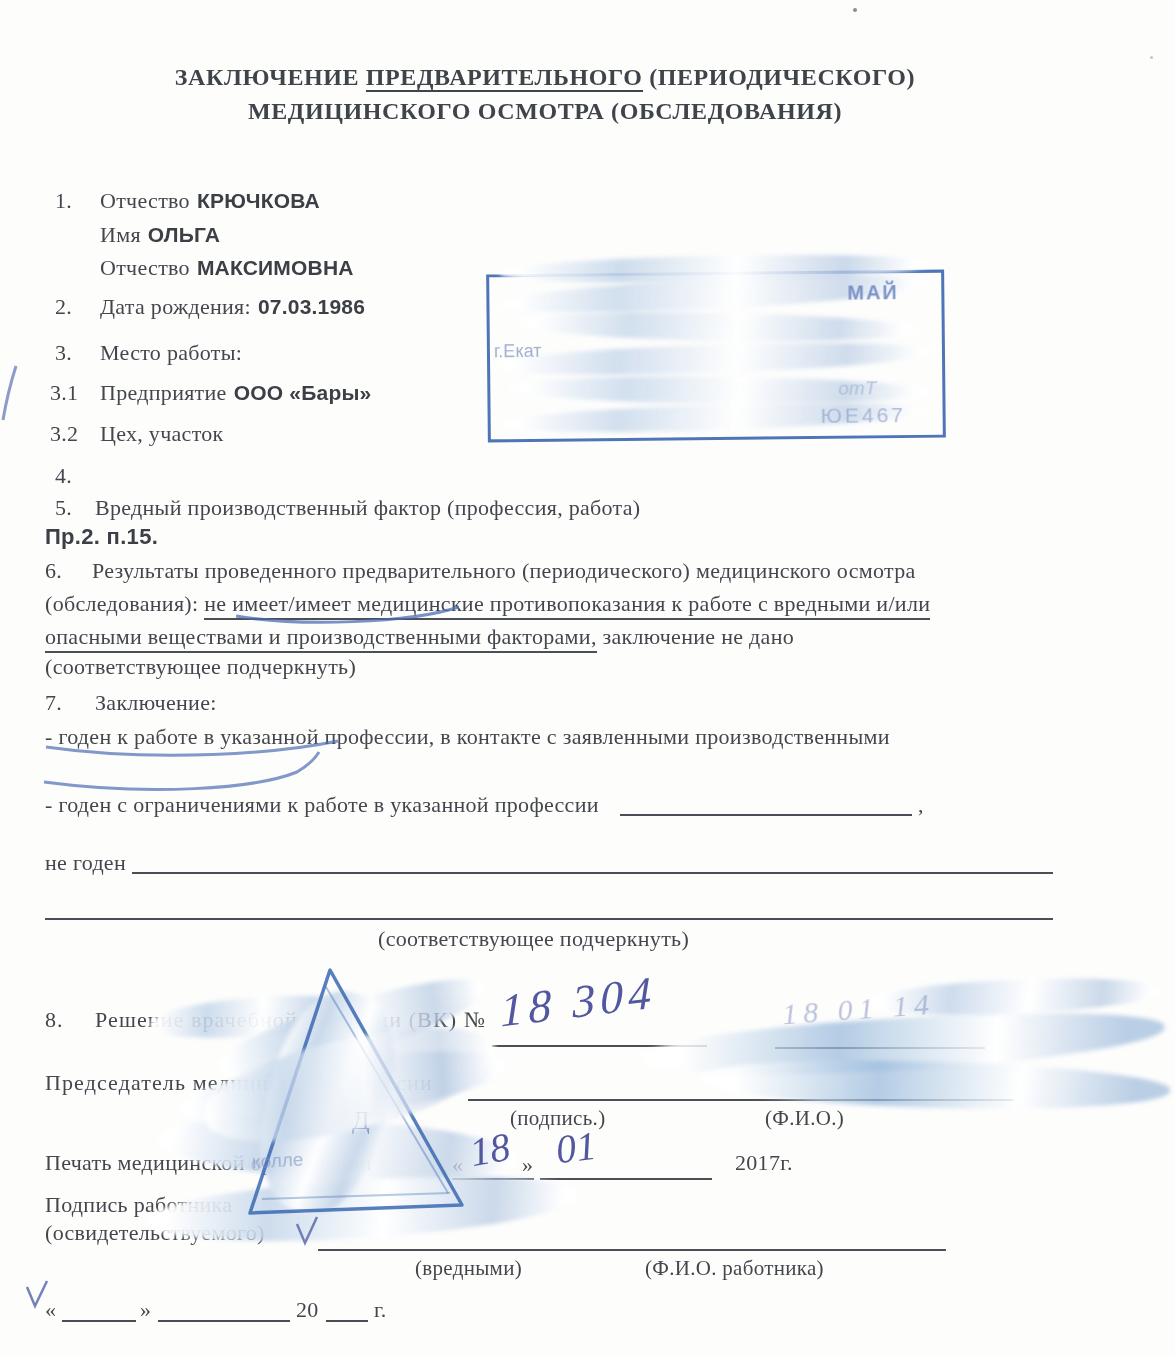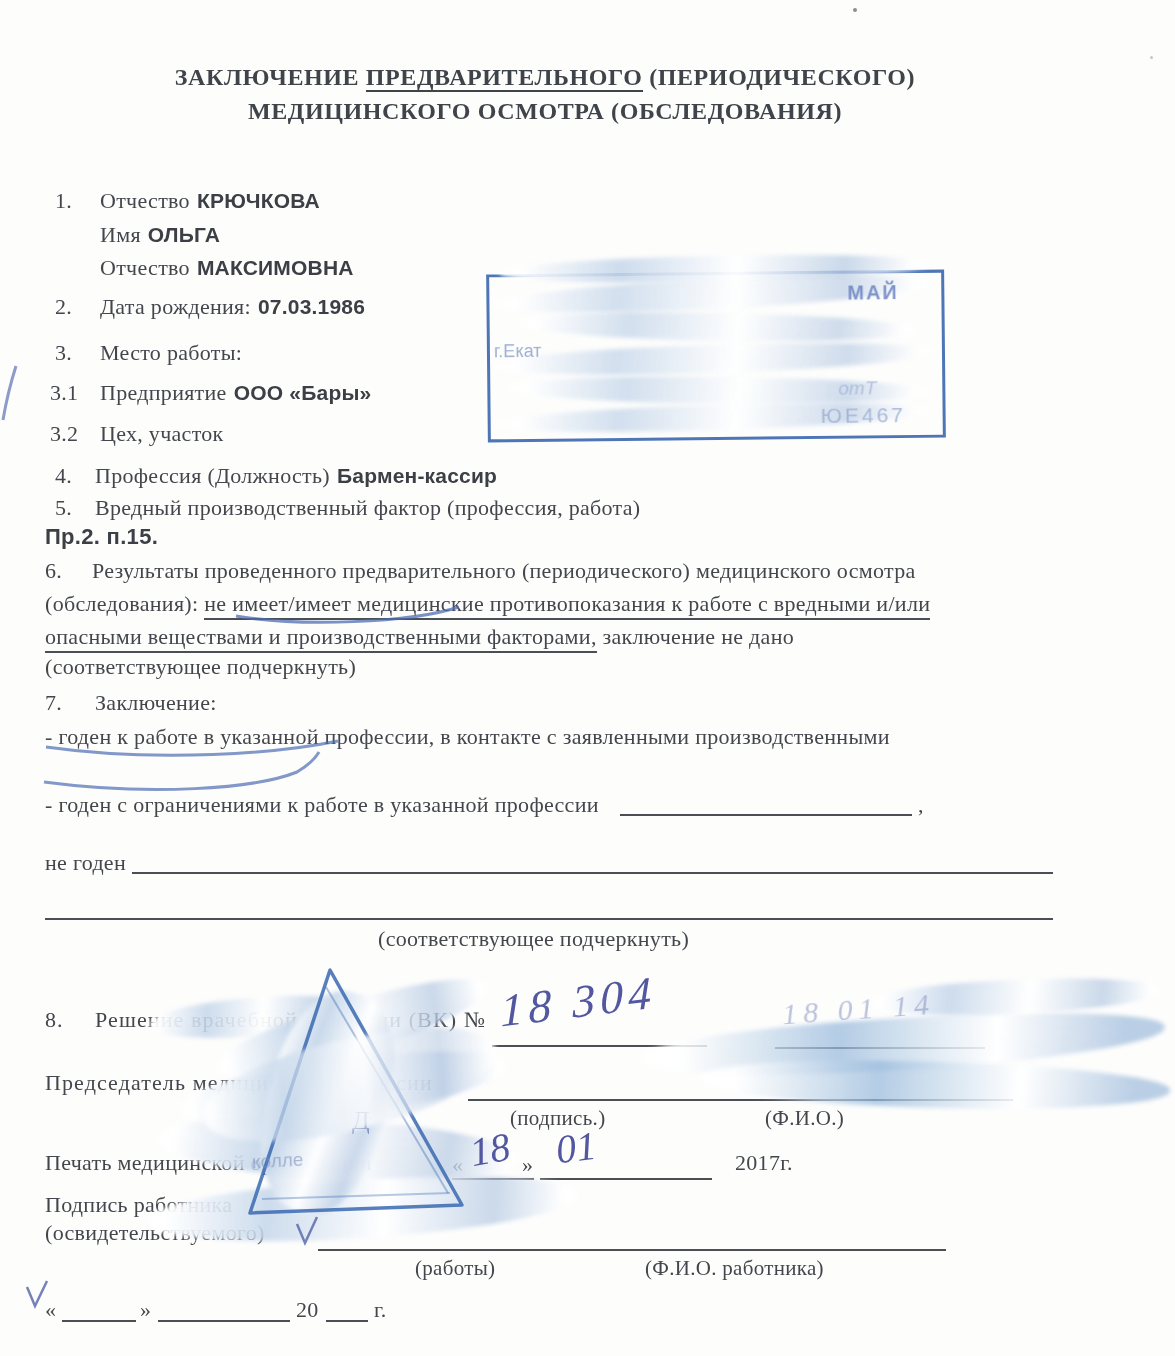--- a/index.html
+++ b/index.html
@@ -51,21 +51,20 @@
   <div class="line" style="left:55px;top:340px;">3.</div>
   <div class="line" style="left:100px;top:340px;">Место работы:</div>
 
   <div class="line" style="left:50px;top:380px;">3.1</div>
   <div class="line" style="left:100px;top:380px;"><span>Предприятие</span><span class="bv">ООО «Бары»</span></div>
 
   <div class="line" style="left:50px;top:421px;">3.2</div>
   <div class="line" style="left:100px;top:421px;">Цех, участок</div>
 
   <div class="line" style="left:55px;top:463px;">4.</div>
-  <div class="line" style="left:95px;top:463px;"><span>Профессия (Должность)</span><span class="bv">Бармен-кассир</span></div>
 
   <div class="line" style="left:55px;top:495px;">5.</div>
   <div class="line" style="left:95px;top:495px;">Вредный производственный фактор (профессия, работа)</div>
   <div class="line bsans" style="left:45px;top:524px;">Пр.2. п.15.</div>
 
   <div class="line" style="left:45px;top:558px;">6.</div>
   <div class="line" style="left:92px;top:558px;">Результаты проведенного предварительного (периодического) медицинского осмотра</div>
   <div class="line" style="left:45px;top:591px;"><span>(обследования): </span><span class="u2">не имеет/имеет медицинские противопоказания к работе с вредными и/или</span></div>
   <div class="line" style="left:45px;top:624px;"><span class="u2">опасными веществами и производственными факторами,</span><span> заключение не дано</span></div>
   <div class="line" style="left:45px;top:654px;">(соответствующее подчеркнуть)</div>
@@ -98,21 +97,21 @@
   <div class="hw" style="left:470px;top:1126px;font-size:40px;transform:rotate(-10deg);">18</div>
   <div class="line" style="left:522px;top:1152px;">»</div>
   <div class="hw" style="left:556px;top:1124px;font-size:40px;transform:rotate(-7deg);">01</div>
   <div class="bl" style="left:452px;top:1178px;width:82px;"></div>
   <div class="bl" style="left:540px;top:1178px;width:172px;"></div>
   <div class="line" style="left:735px;top:1150px;">2017г.</div>
 
   <div class="line" style="left:45px;top:1192px;">Подпись работника</div>
   <div class="line" style="left:45px;top:1220px;">(освидетельствуемого)</div>
   <div class="bl" style="left:318px;top:1249px;width:628px;"></div>
-  <div class="line sublabel" style="left:415px;top:1256px;">(работы)</div>
+  <div class="line sublabel" style="left:415px;top:1256px;">(вредными)</div>
   <div class="line sublabel" style="left:645px;top:1256px;">(Ф.И.О. работника)</div>
 
   <div class="line" style="left:45px;top:1297px;">«</div>
   <div class="bl" style="left:62px;top:1320px;width:74px;"></div>
   <div class="line" style="left:140px;top:1297px;">»</div>
   <div class="bl" style="left:158px;top:1320px;width:132px;"></div>
   <div class="line" style="left:296px;top:1297px;">20</div>
   <div class="bl" style="left:326px;top:1320px;width:42px;"></div>
   <div class="line" style="left:374px;top:1297px;">г.</div>
 

